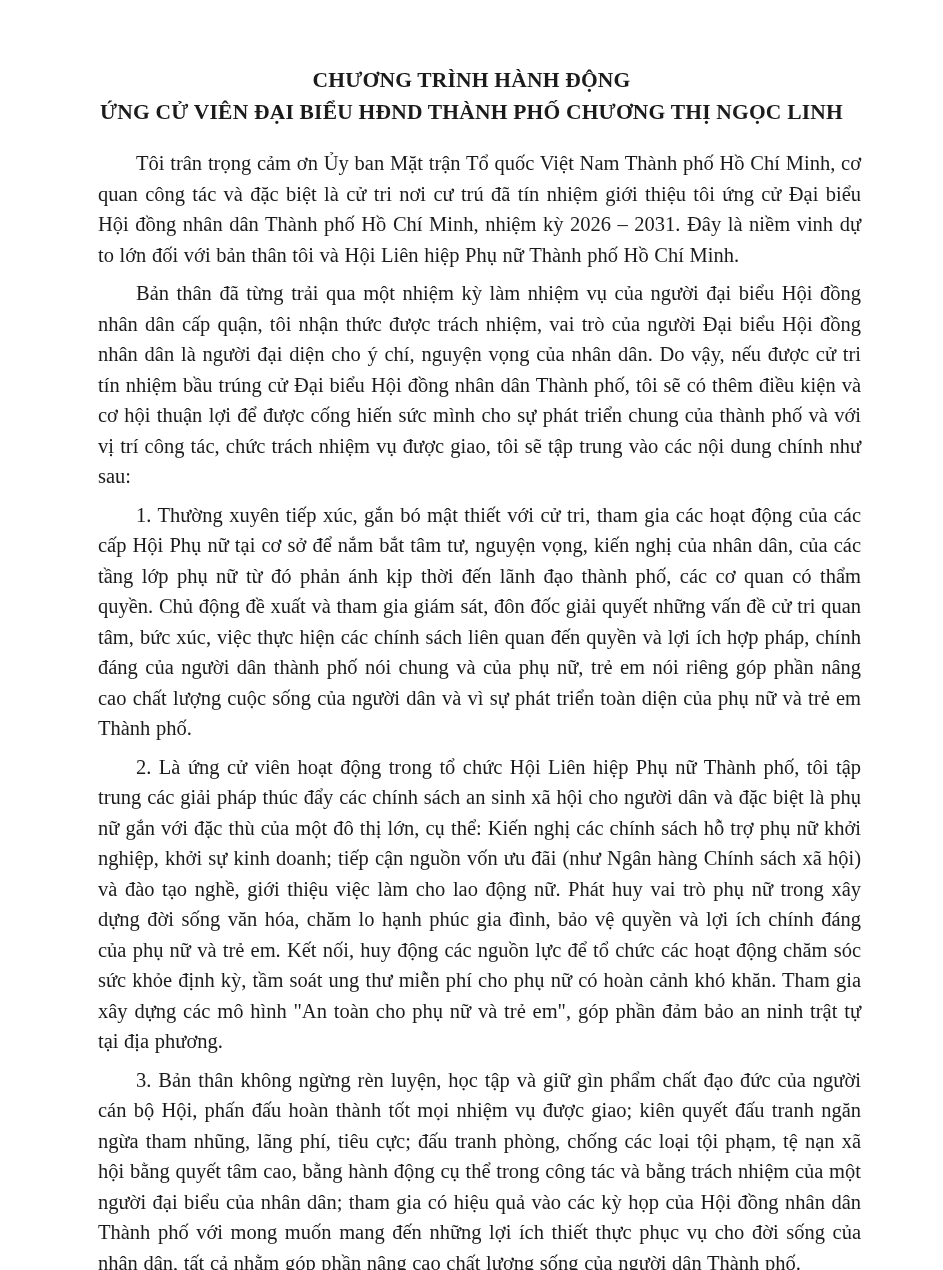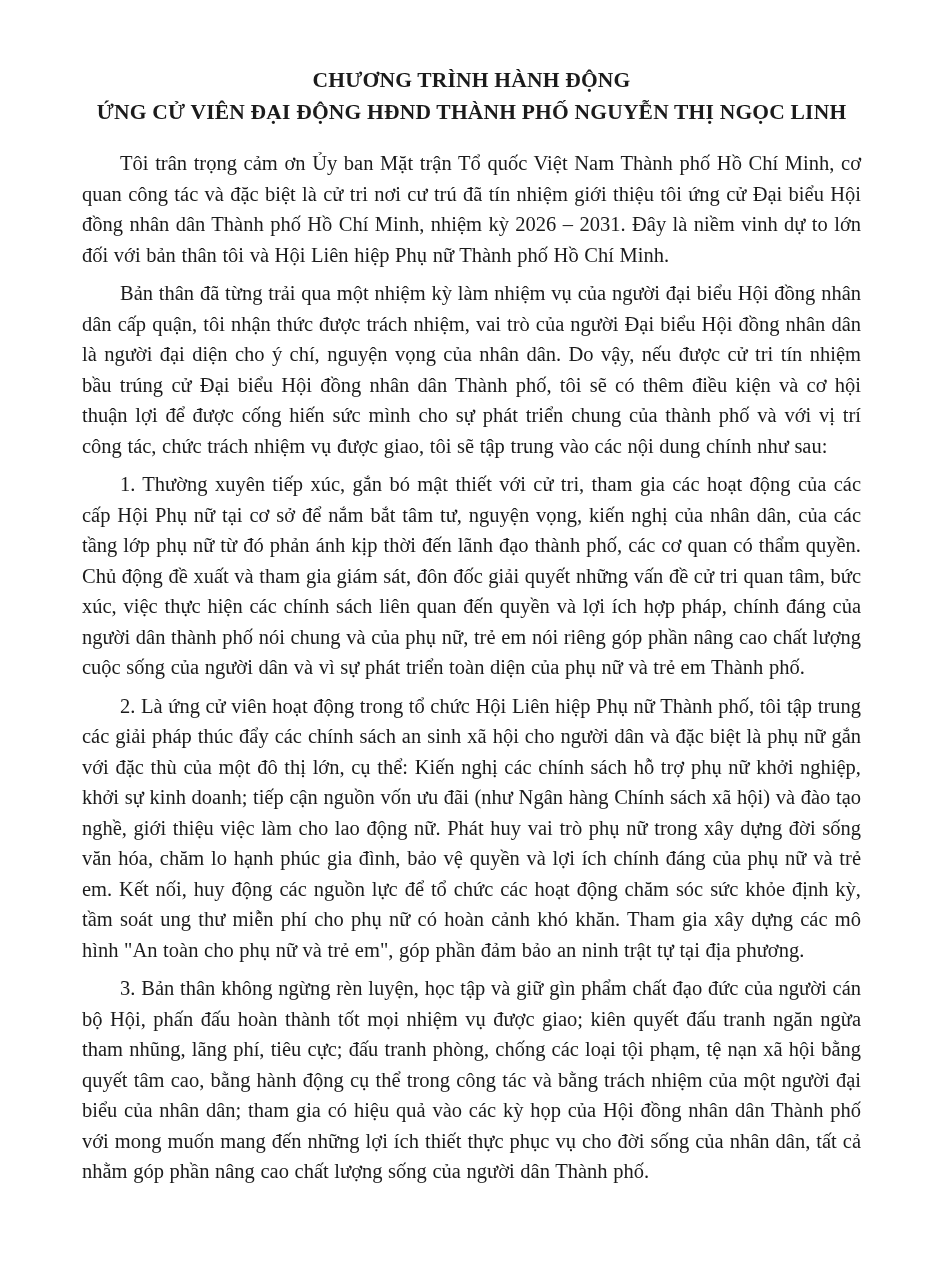--- a/index.html
+++ b/index.html
@@ -24,36 +24,36 @@
     font-weight: bold;
     font-size: 21.5px;
     line-height: 32px;
     letter-spacing: 0.2px;
   }
   .doc-title .t-line {
     display: block;
     white-space: nowrap;
   }
   .para {
-    margin: 0 0 8px 0;
+    margin: 0 0 8px 16px;
     font-size: 20.5px;
     line-height: 30.5px;
     text-align: justify;
     text-indent: 38px;
     word-spacing: 0.5px;
   }
 </style>
 </head>
 <body>
 
 <div class="page">
 
   <h1 class="doc-title">
     <span class="t-line">CHƯƠNG TRÌNH HÀNH ĐỘNG</span>
-    <span class="t-line">ỨNG CỬ VIÊN ĐẠI ĐỘNG HĐND THÀNH PHỐ NGUYỄN THỊ NGỌC LINH</span>
+    <span class="t-line">ỨNG CỬ VIÊN ĐẠI BIỂU HĐND THÀNH PHỐ CHƯƠNG THỊ NGỌC LINH</span>
   </h1>
 
   <p class="para">Tôi trân trọng cảm ơn Ủy ban Mặt trận Tổ quốc Việt Nam Thành phố Hồ Chí Minh, cơ quan công tác và đặc biệt là cử tri nơi cư trú đã tín nhiệm giới thiệu tôi ứng cử Đại biểu Hội đồng nhân dân Thành phố Hồ Chí Minh, nhiệm kỳ 2026 – 2031. Đây là niềm vinh dự to lớn đối với bản thân tôi và Hội Liên hiệp Phụ nữ Thành phố Hồ Chí Minh.</p>
   <p class="para">Bản thân đã từng trải qua một nhiệm kỳ làm nhiệm vụ của người đại biểu Hội đồng nhân dân cấp quận, tôi nhận thức được trách nhiệm, vai trò của người Đại biểu Hội đồng nhân dân là người đại diện cho ý chí, nguyện vọng của nhân dân. Do vậy, nếu được cử tri tín nhiệm bầu trúng cử Đại biểu Hội đồng nhân dân Thành phố, tôi sẽ có thêm điều kiện và cơ hội thuận lợi để được cống hiến sức mình cho sự phát triển chung của thành phố và với vị trí công tác, chức trách nhiệm vụ được giao, tôi sẽ tập trung vào các nội dung chính như sau:</p>
   <p class="para">1. Thường xuyên tiếp xúc, gắn bó mật thiết với cử tri, tham gia các hoạt động của các cấp Hội Phụ nữ tại cơ sở để nắm bắt tâm tư, nguyện vọng, kiến nghị của nhân dân, của các tầng lớp phụ nữ từ đó phản ánh kịp thời đến lãnh đạo thành phố, các cơ quan có thẩm quyền. Chủ động đề xuất và tham gia giám sát, đôn đốc giải quyết những vấn đề cử tri quan tâm, bức xúc, việc thực hiện các chính sách liên quan đến quyền và lợi ích hợp pháp, chính đáng của người dân thành phố nói chung và của phụ nữ, trẻ em nói riêng góp phần nâng cao chất lượng cuộc sống của người dân và vì sự phát triển toàn diện của phụ nữ và trẻ em Thành phố.</p>
   <p class="para">2. Là ứng cử viên hoạt động trong tổ chức Hội Liên hiệp Phụ nữ Thành phố, tôi tập trung các giải pháp thúc đẩy các chính sách an sinh xã hội cho người dân và đặc biệt là phụ nữ gắn với đặc thù của một đô thị lớn, cụ thể: Kiến nghị các chính sách hỗ trợ phụ nữ khởi nghiệp, khởi sự kinh doanh; tiếp cận nguồn vốn ưu đãi (như Ngân hàng Chính sách xã hội) và đào tạo nghề, giới thiệu việc làm cho lao động nữ. Phát huy vai trò phụ nữ trong xây dựng đời sống văn hóa, chăm lo hạnh phúc gia đình, bảo vệ quyền và lợi ích chính đáng của phụ nữ và trẻ em. Kết nối, huy động các nguồn lực để tổ chức các hoạt động chăm sóc sức khỏe định kỳ, tầm soát ung thư miễn phí cho phụ nữ có hoàn cảnh khó khăn. Tham gia xây dựng các mô hình "An toàn cho phụ nữ và trẻ em", góp phần đảm bảo an ninh trật tự tại địa phương.</p>
   <p class="para">3. Bản thân không ngừng rèn luyện, học tập và giữ gìn phẩm chất đạo đức của người cán bộ Hội, phấn đấu hoàn thành tốt mọi nhiệm vụ được giao; kiên quyết đấu tranh ngăn ngừa tham nhũng, lãng phí, tiêu cực; đấu tranh phòng, chống các loại tội phạm, tệ nạn xã hội bằng quyết tâm cao, bằng hành động cụ thể trong công tác và bằng trách nhiệm của một người đại biểu của nhân dân; tham gia có hiệu quả vào các kỳ họp của Hội đồng nhân dân Thành phố với mong muốn mang đến những lợi ích thiết thực phục vụ cho đời sống của nhân dân, tất cả nhằm góp phần nâng cao chất lượng sống của người dân Thành phố.</p>
 
 </div>
 

